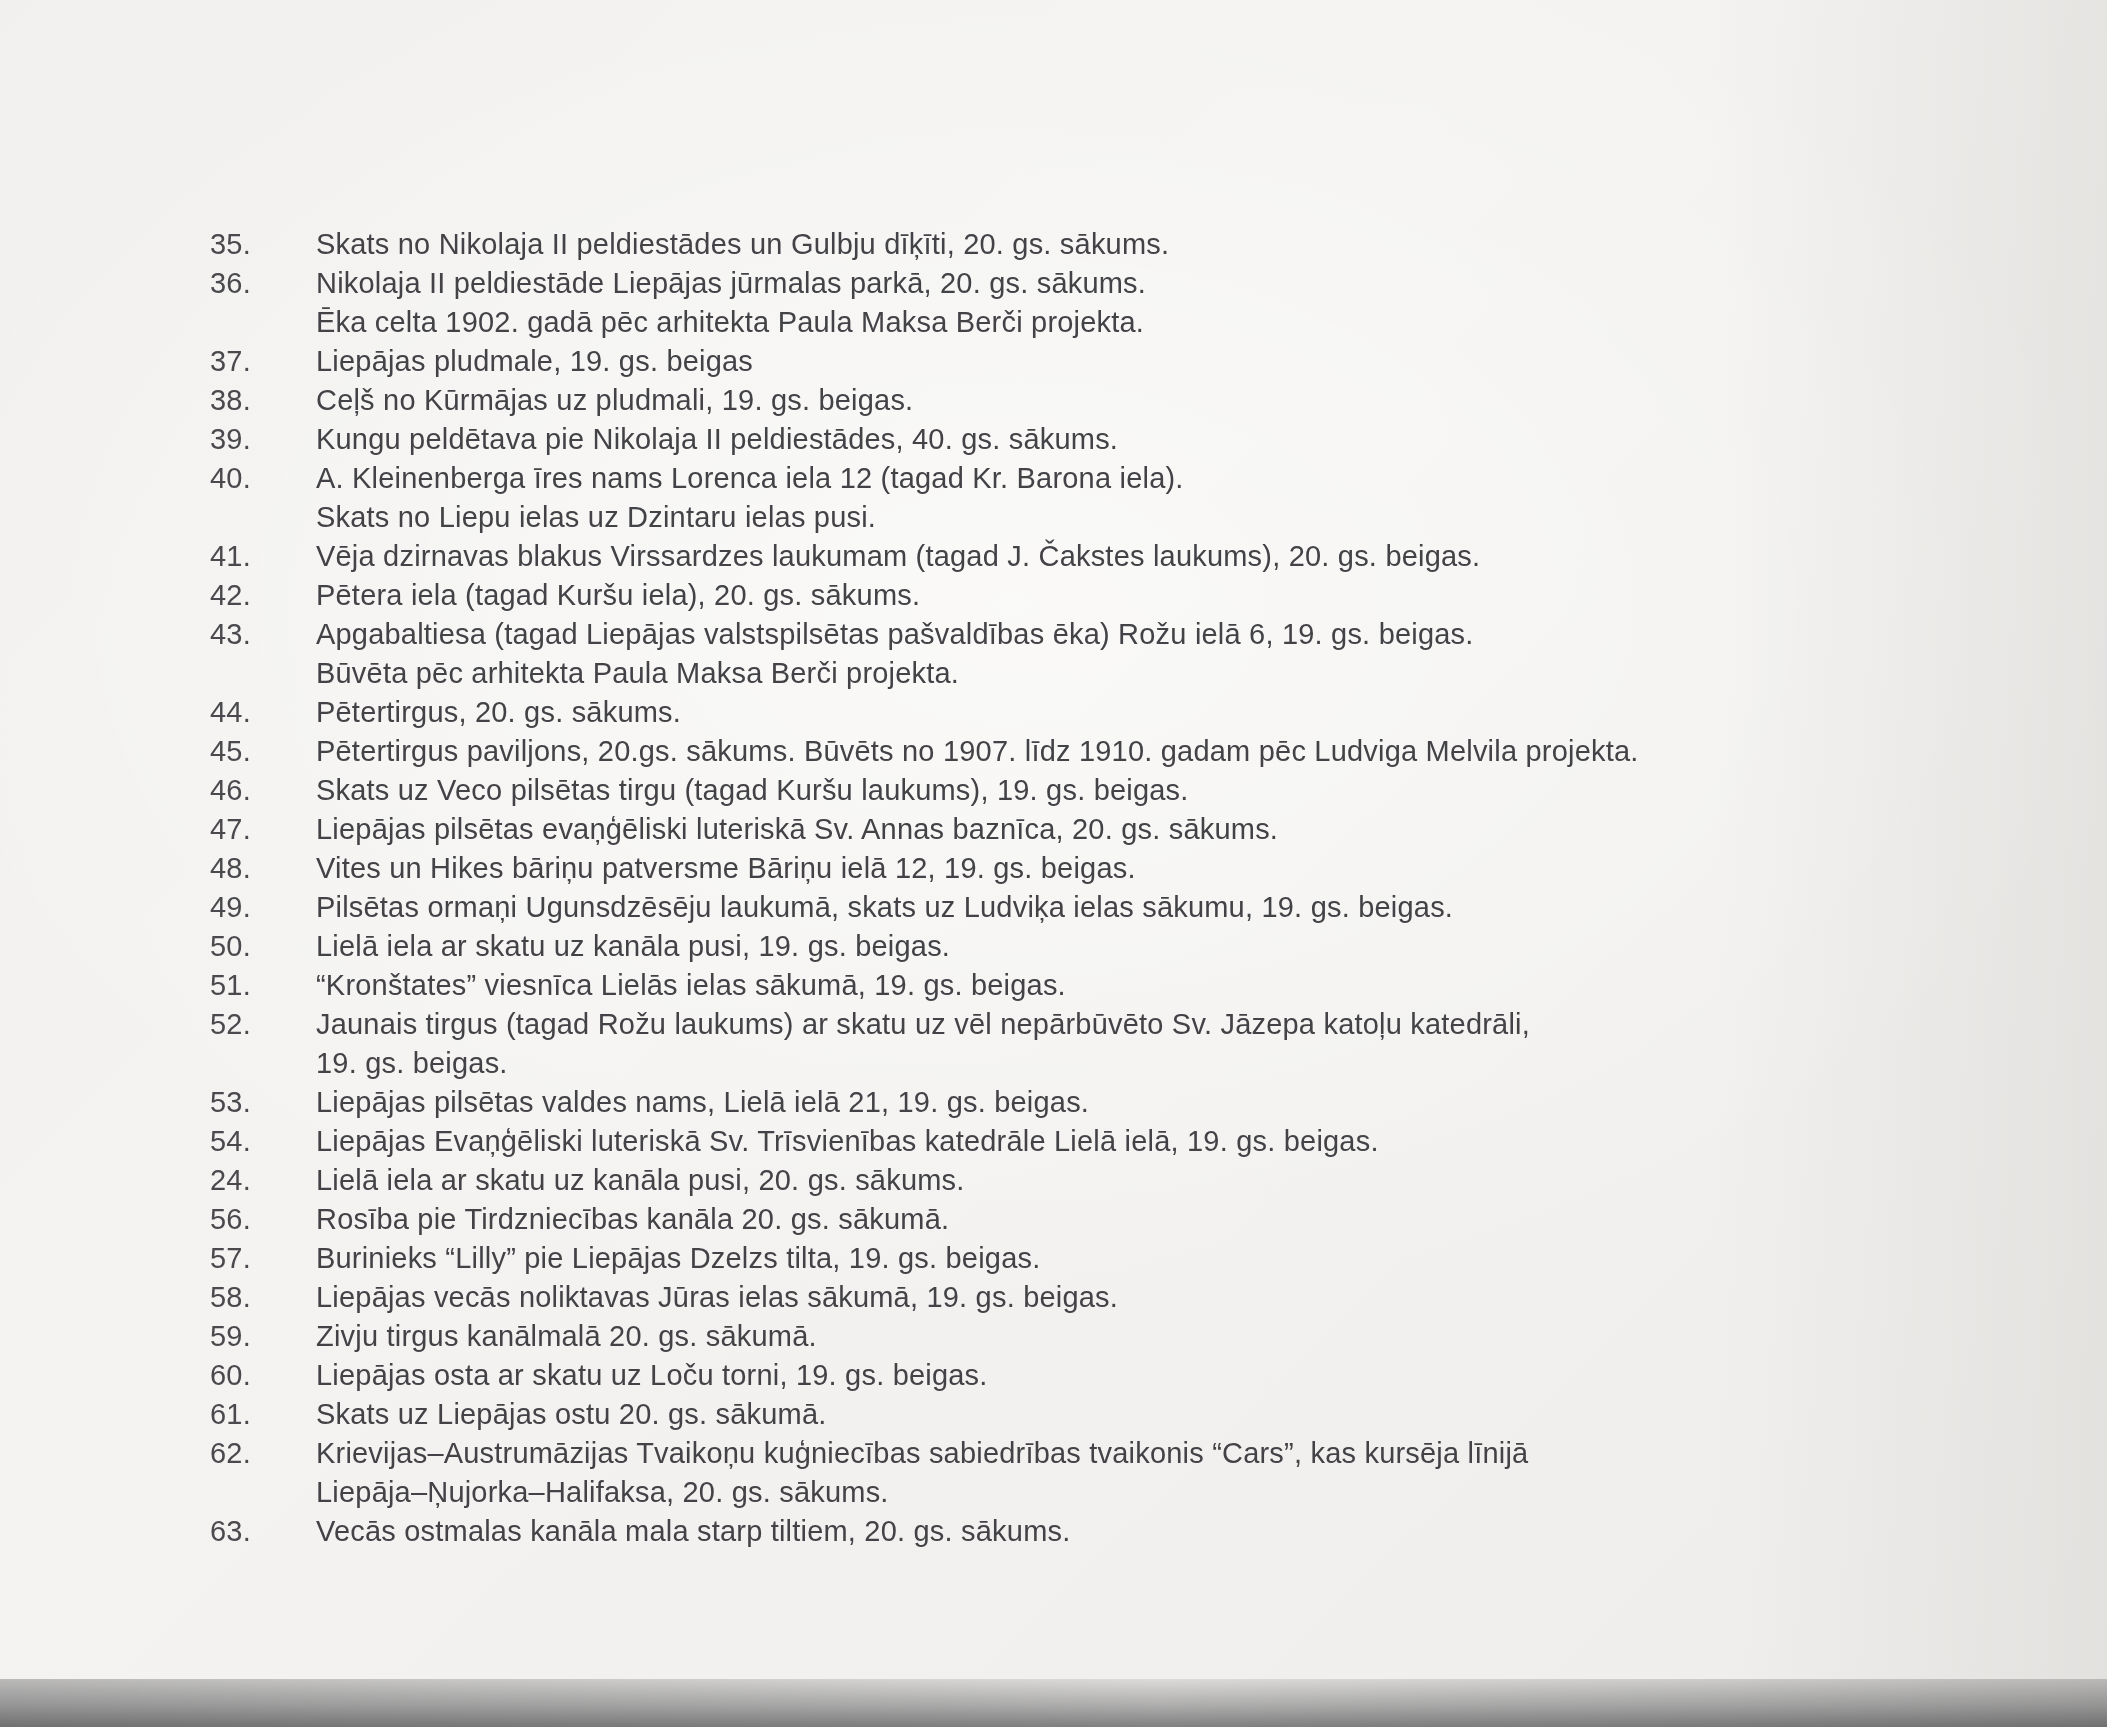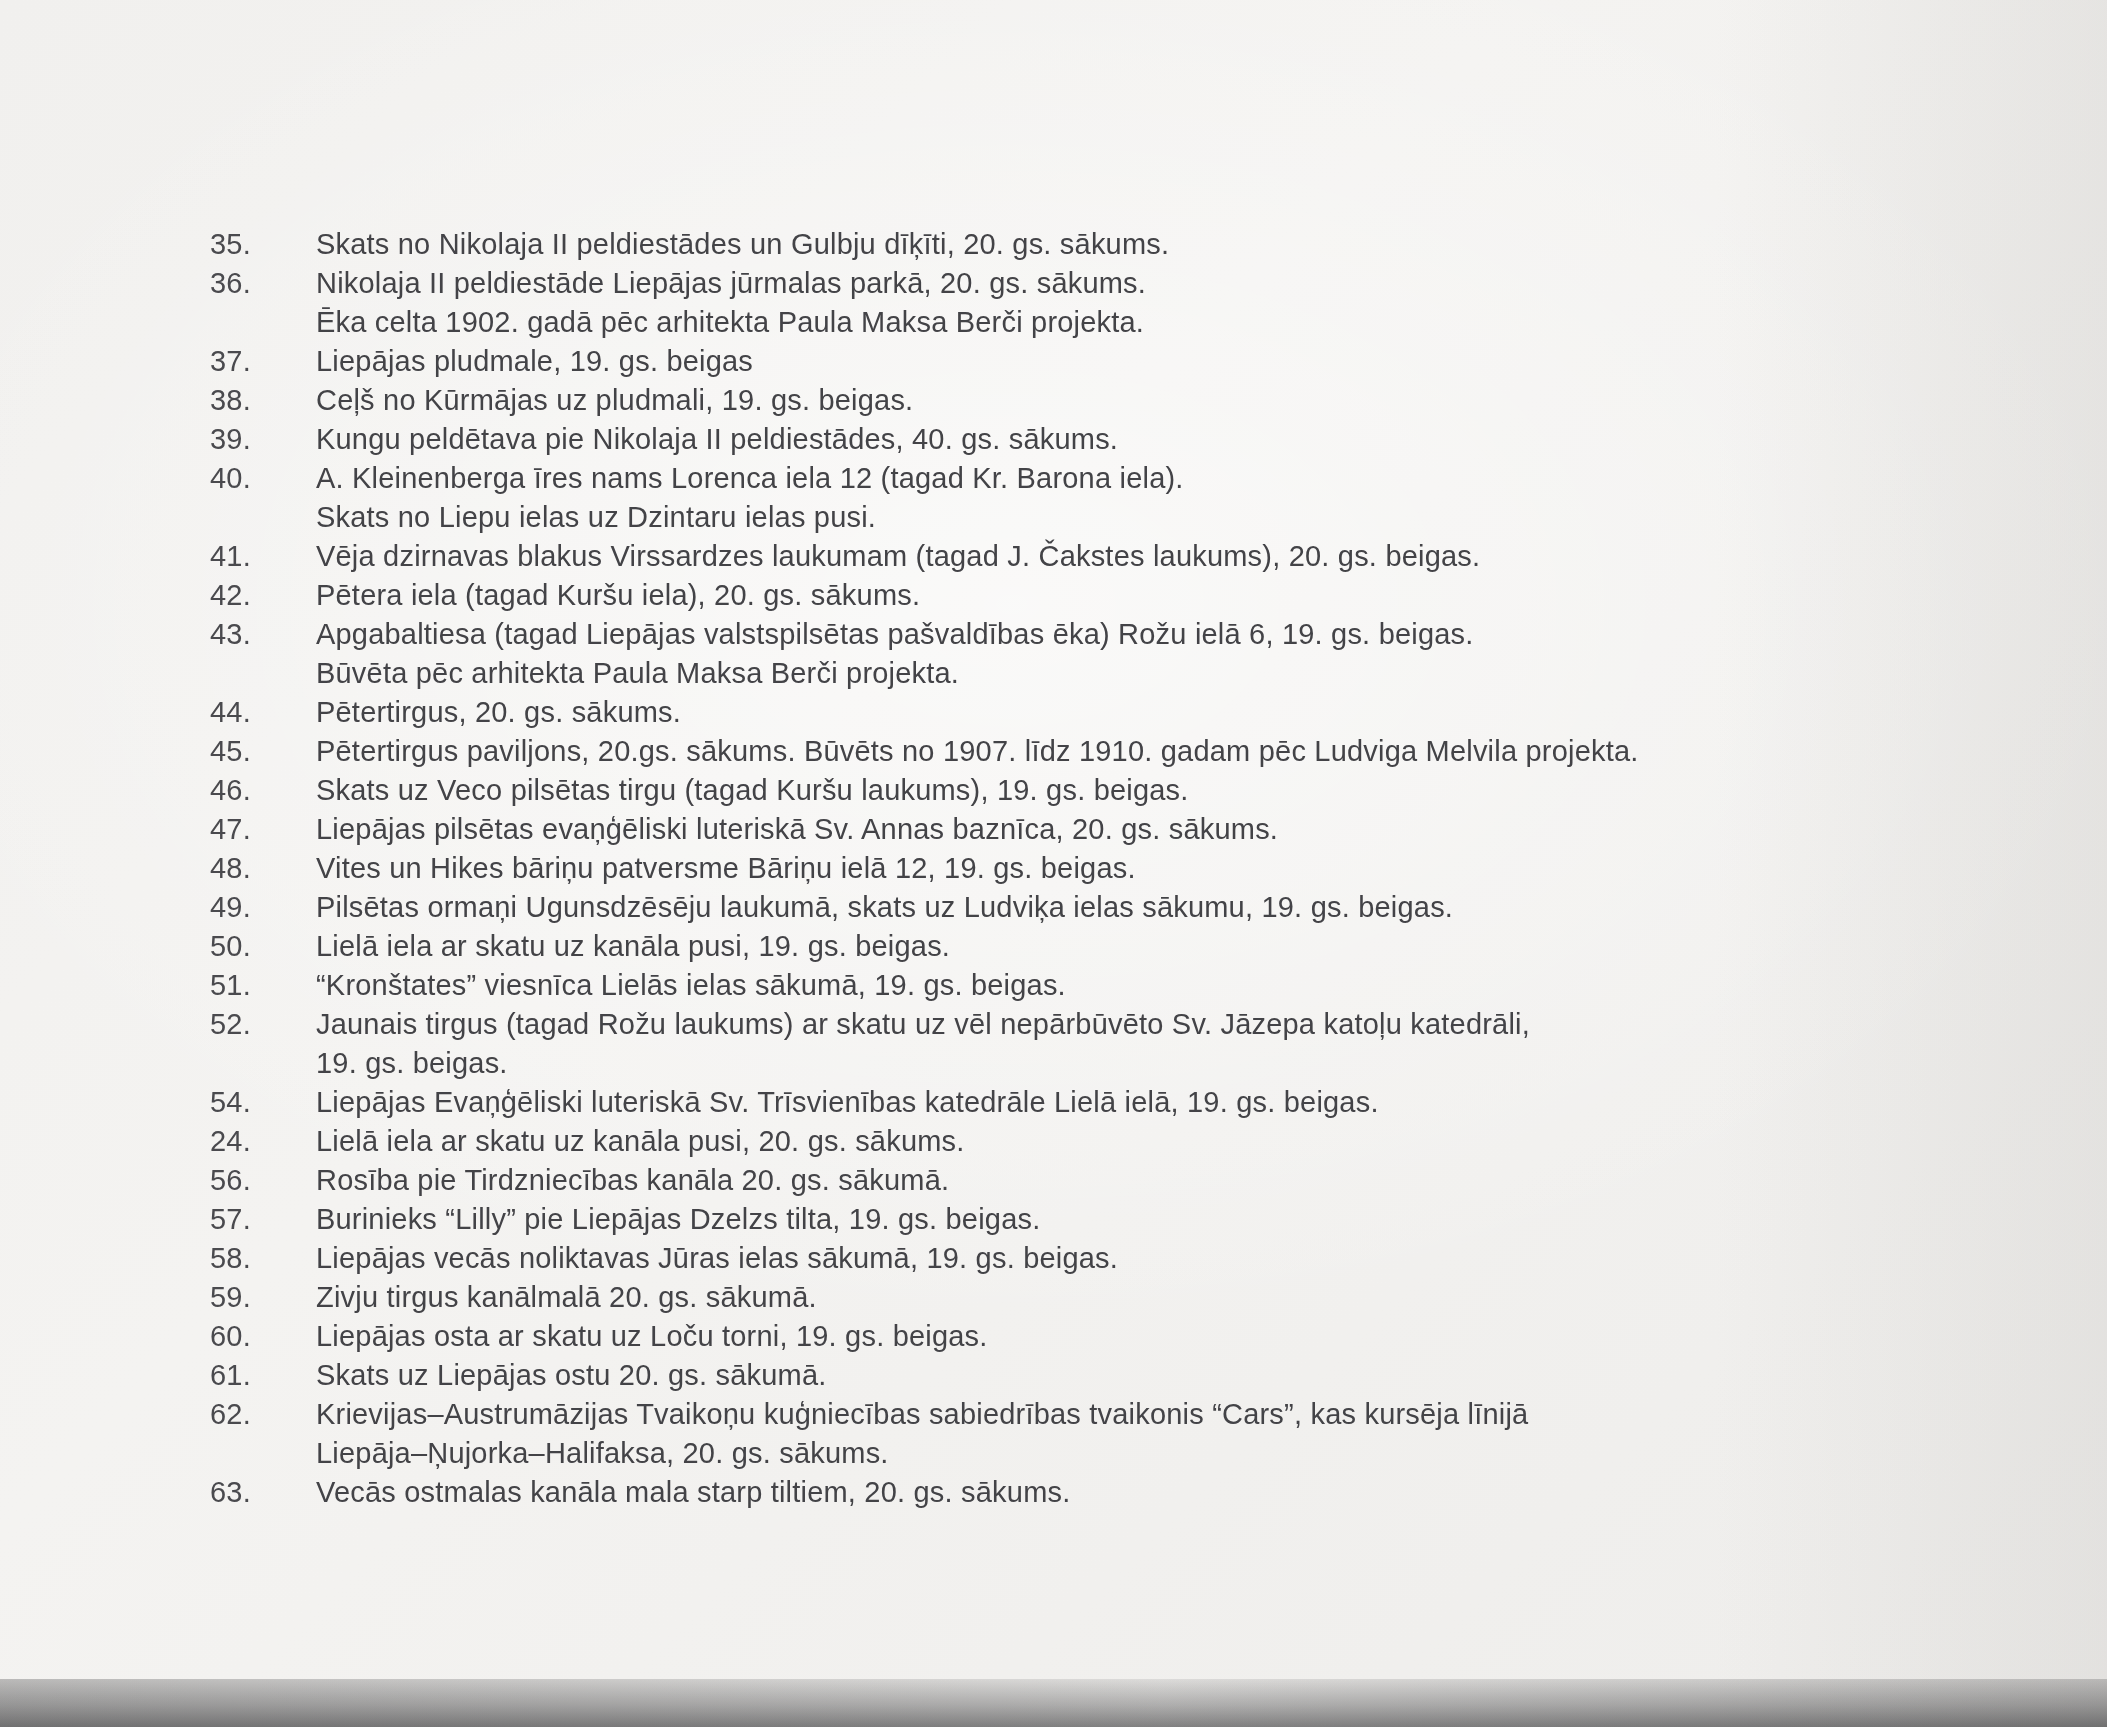--- a/index.html
+++ b/index.html
@@ -202,20 +202,26 @@
   </div>
 
   <div class="row">
     <div class="num">52.</div>
     <div class="text">
           <div class="line">Jaunais tirgus (tagad Rožu laukums) ar skatu uz vēl nepārbūvēto Sv. Jāzepa katoļu katedrāli,</div>
           <div class="line">19. gs. beigas.</div>
         </div>
   </div>
 
+  <div class="row">
+    <div class="num">53.</div>
+    <div class="text">
+          <div class="line">Liepājas pilsētas valdes nams, Lielā ielā 21, 19. gs. beigas.</div>
+        </div>
+  </div>
 
   <div class="row">
     <div class="num">54.</div>
     <div class="text">
           <div class="line">Liepājas Evaņģēliski luteriskā Sv. Trīsvienības katedrāle Lielā ielā, 19. gs. beigas.</div>
         </div>
   </div>
 
   <div class="row">
     <div class="num">24.</div>

